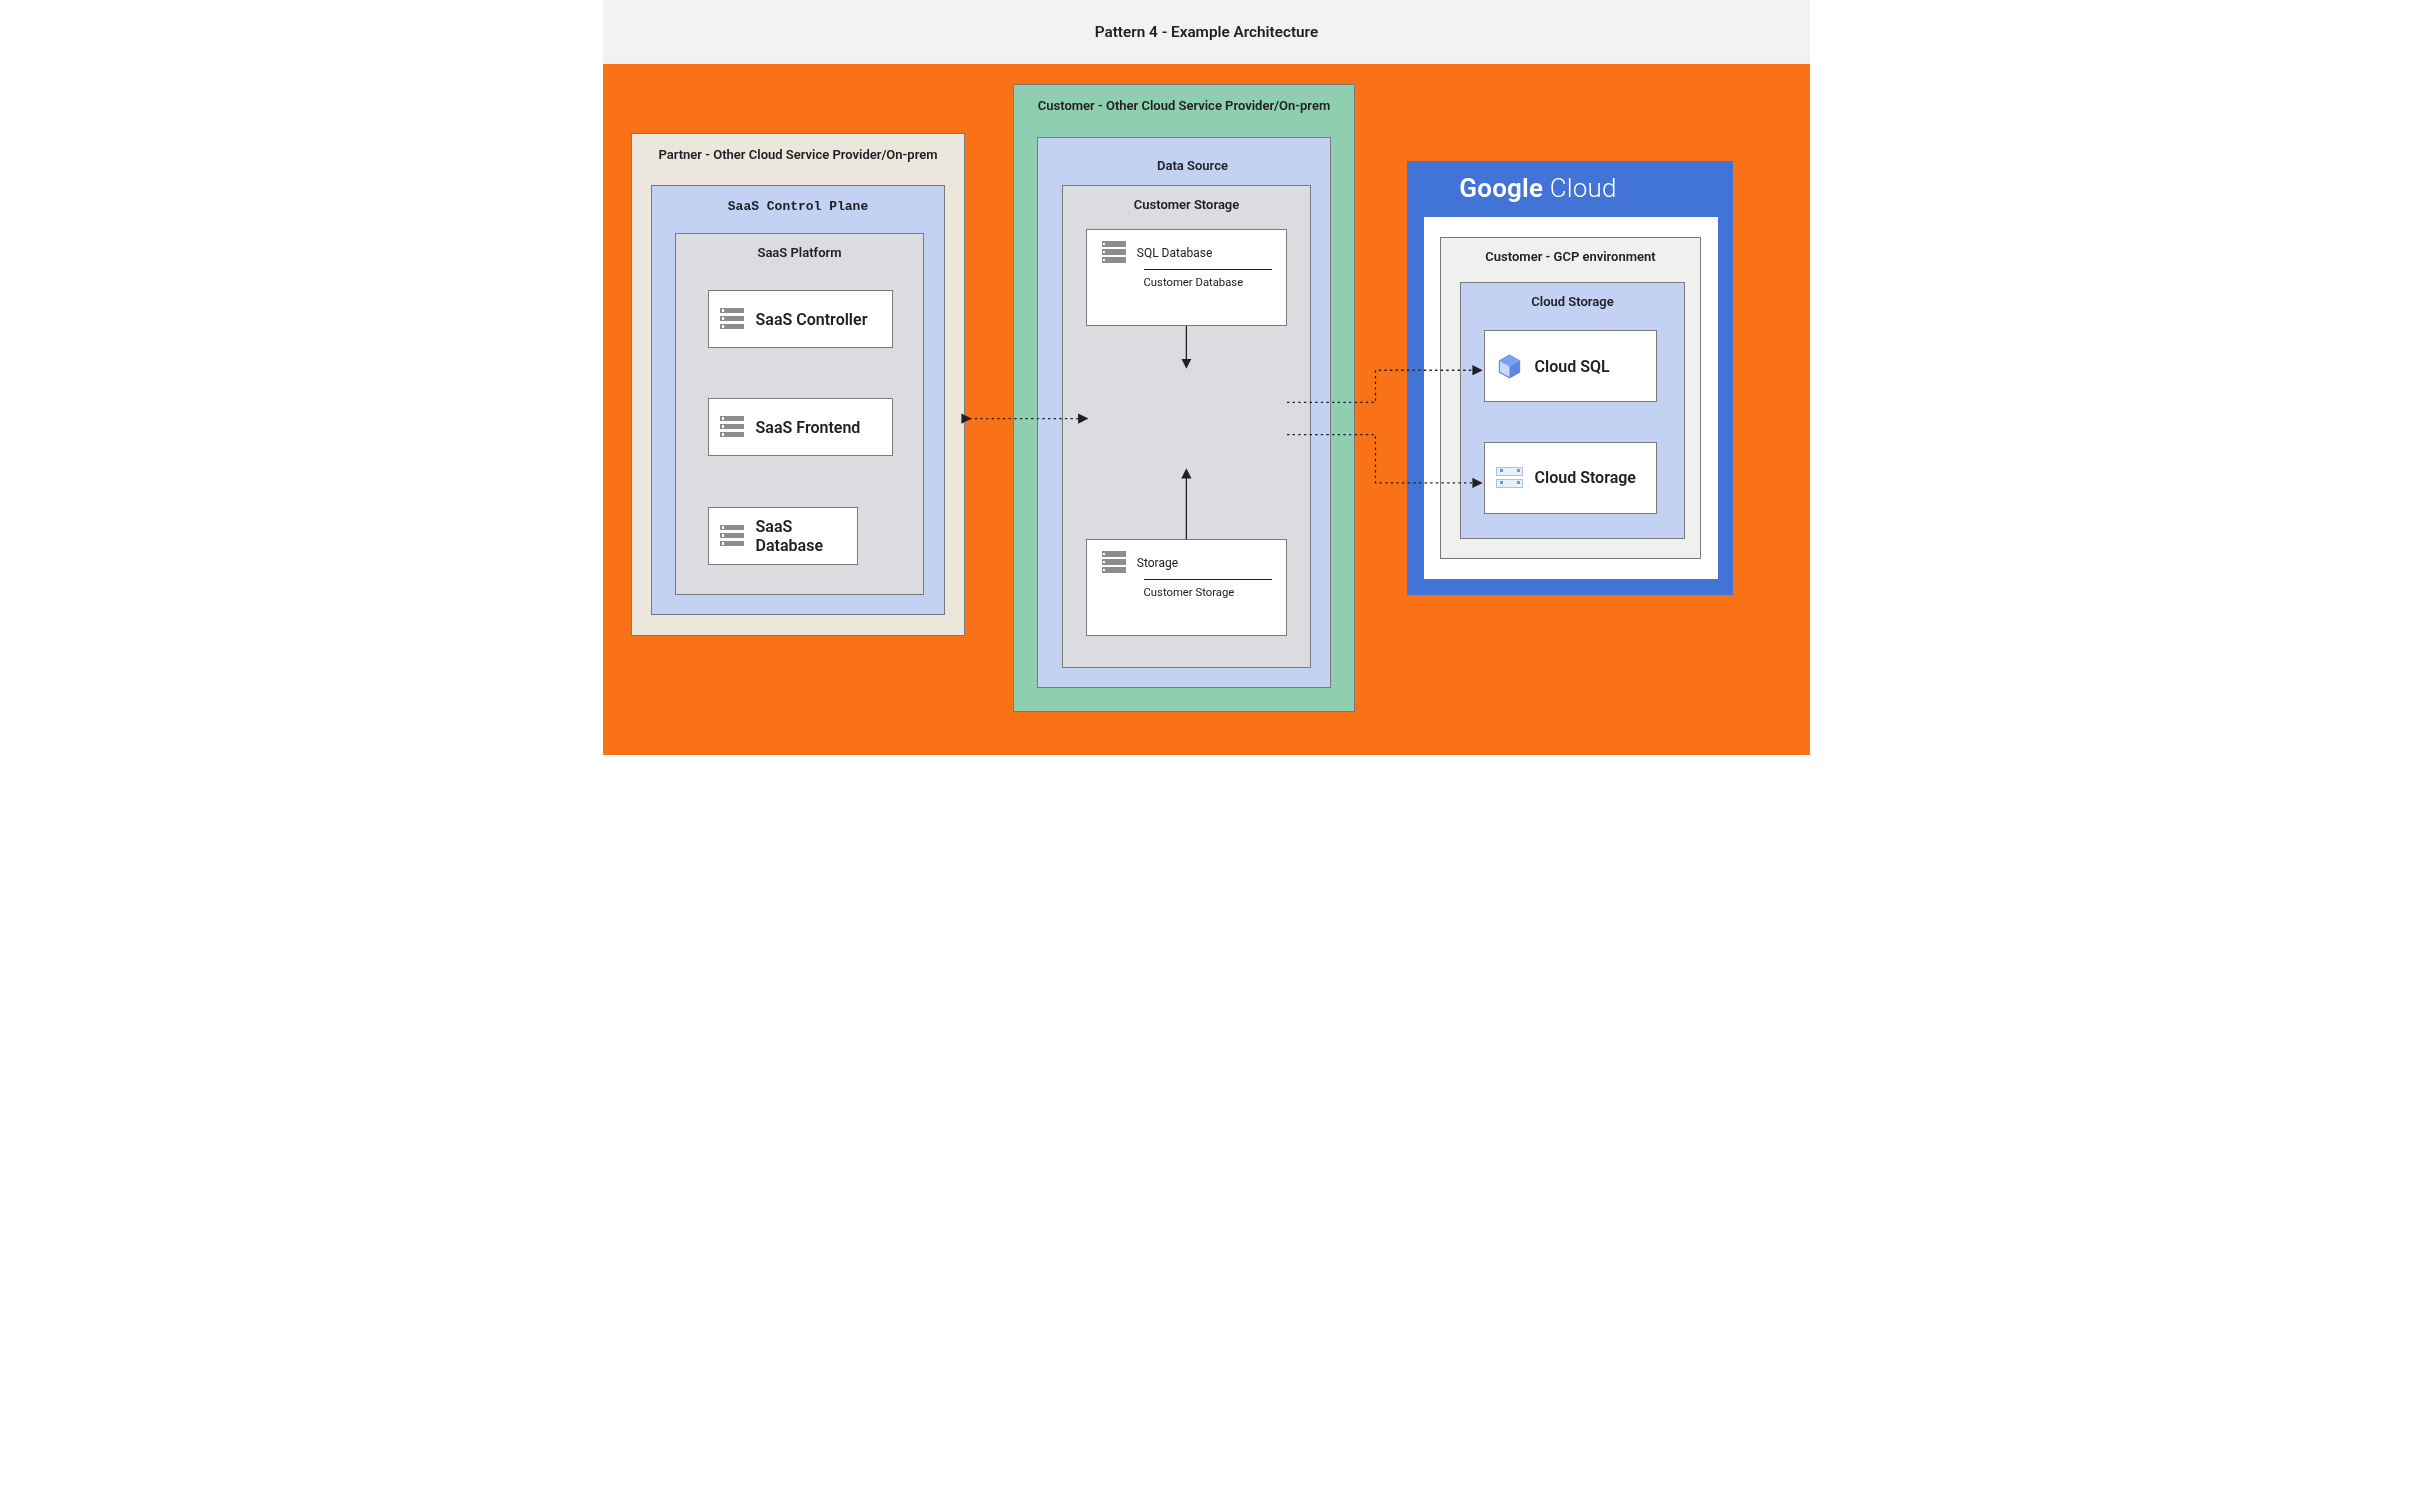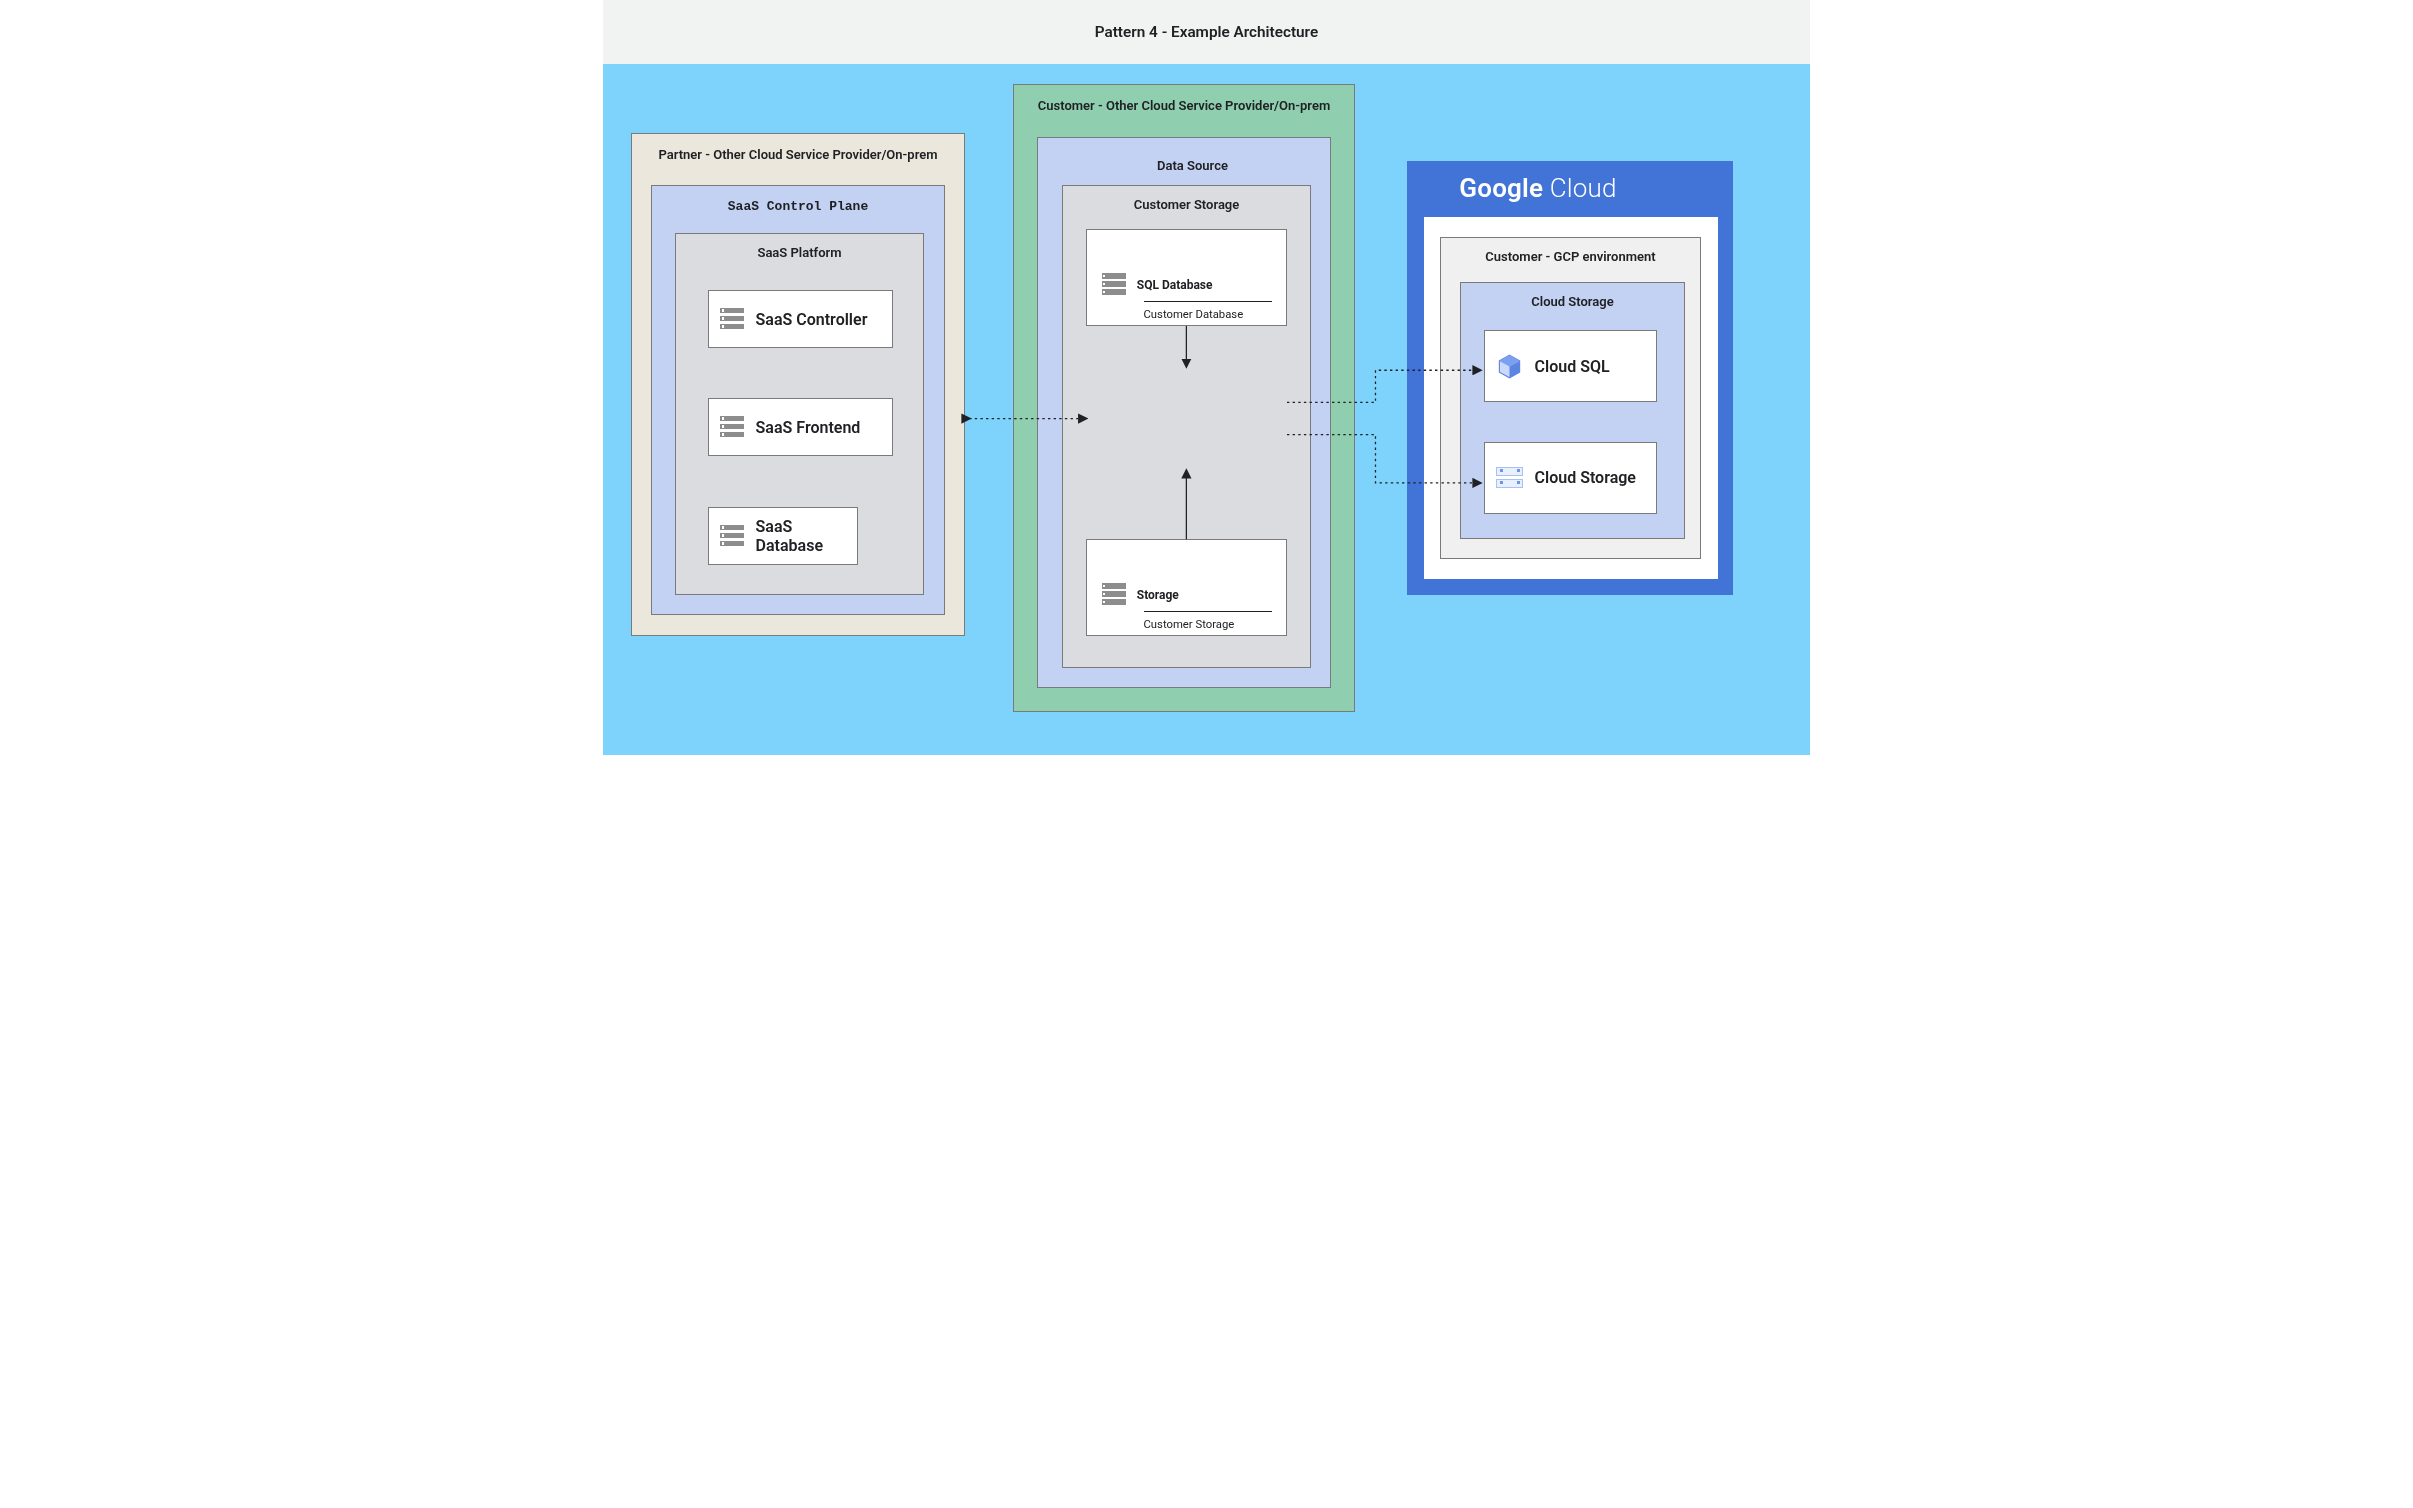--- a/index.html
+++ b/index.html
@@ -7,21 +7,21 @@
     padding: 0;
     background: #ffffff;
     font-family: "Google Sans", "Segoe UI", Roboto, Arial, sans-serif;
     color: #202124;
   }
   .stage {
     position: relative;
     width: 1207px;
     height: 755px;
     margin: 0 auto;
-    background: #7dd3fc;
+    background: #f97316;
   }
   .title-band {
     position: absolute;
     left: 0; top: 0;
     width: 1207px;
     height: 64px;
     background: #f1f3f3;
     text-align: center;
     font-weight: 600;
     font-size: 15.3px;
@@ -79,24 +79,23 @@
   .tallcard {
     position: absolute;
     background: #ffffff;
     border: 1.2px solid #7a7a7a;
     box-sizing: border-box;
     padding: 11.3px 14.5px 8px 14.5px;
   }
   .tallcard .row1 {
     display: flex;
     align-items: center;
-    font-weight: 700;
+    font-weight: 400;
     font-size: 12px;
     margin-bottom: 3.2px;
-    margin-top: 32px;
   }
   .tallcard .row1 .icon { margin-right: 11.3px; }
   .tallcard .rule {
     margin-left: 42px;
     border-top: 1.2px solid #202124;
     height: 0;
     margin-top: 4.8px;
     margin-bottom: 6.4px;
   }
   .tallcard .sub {

